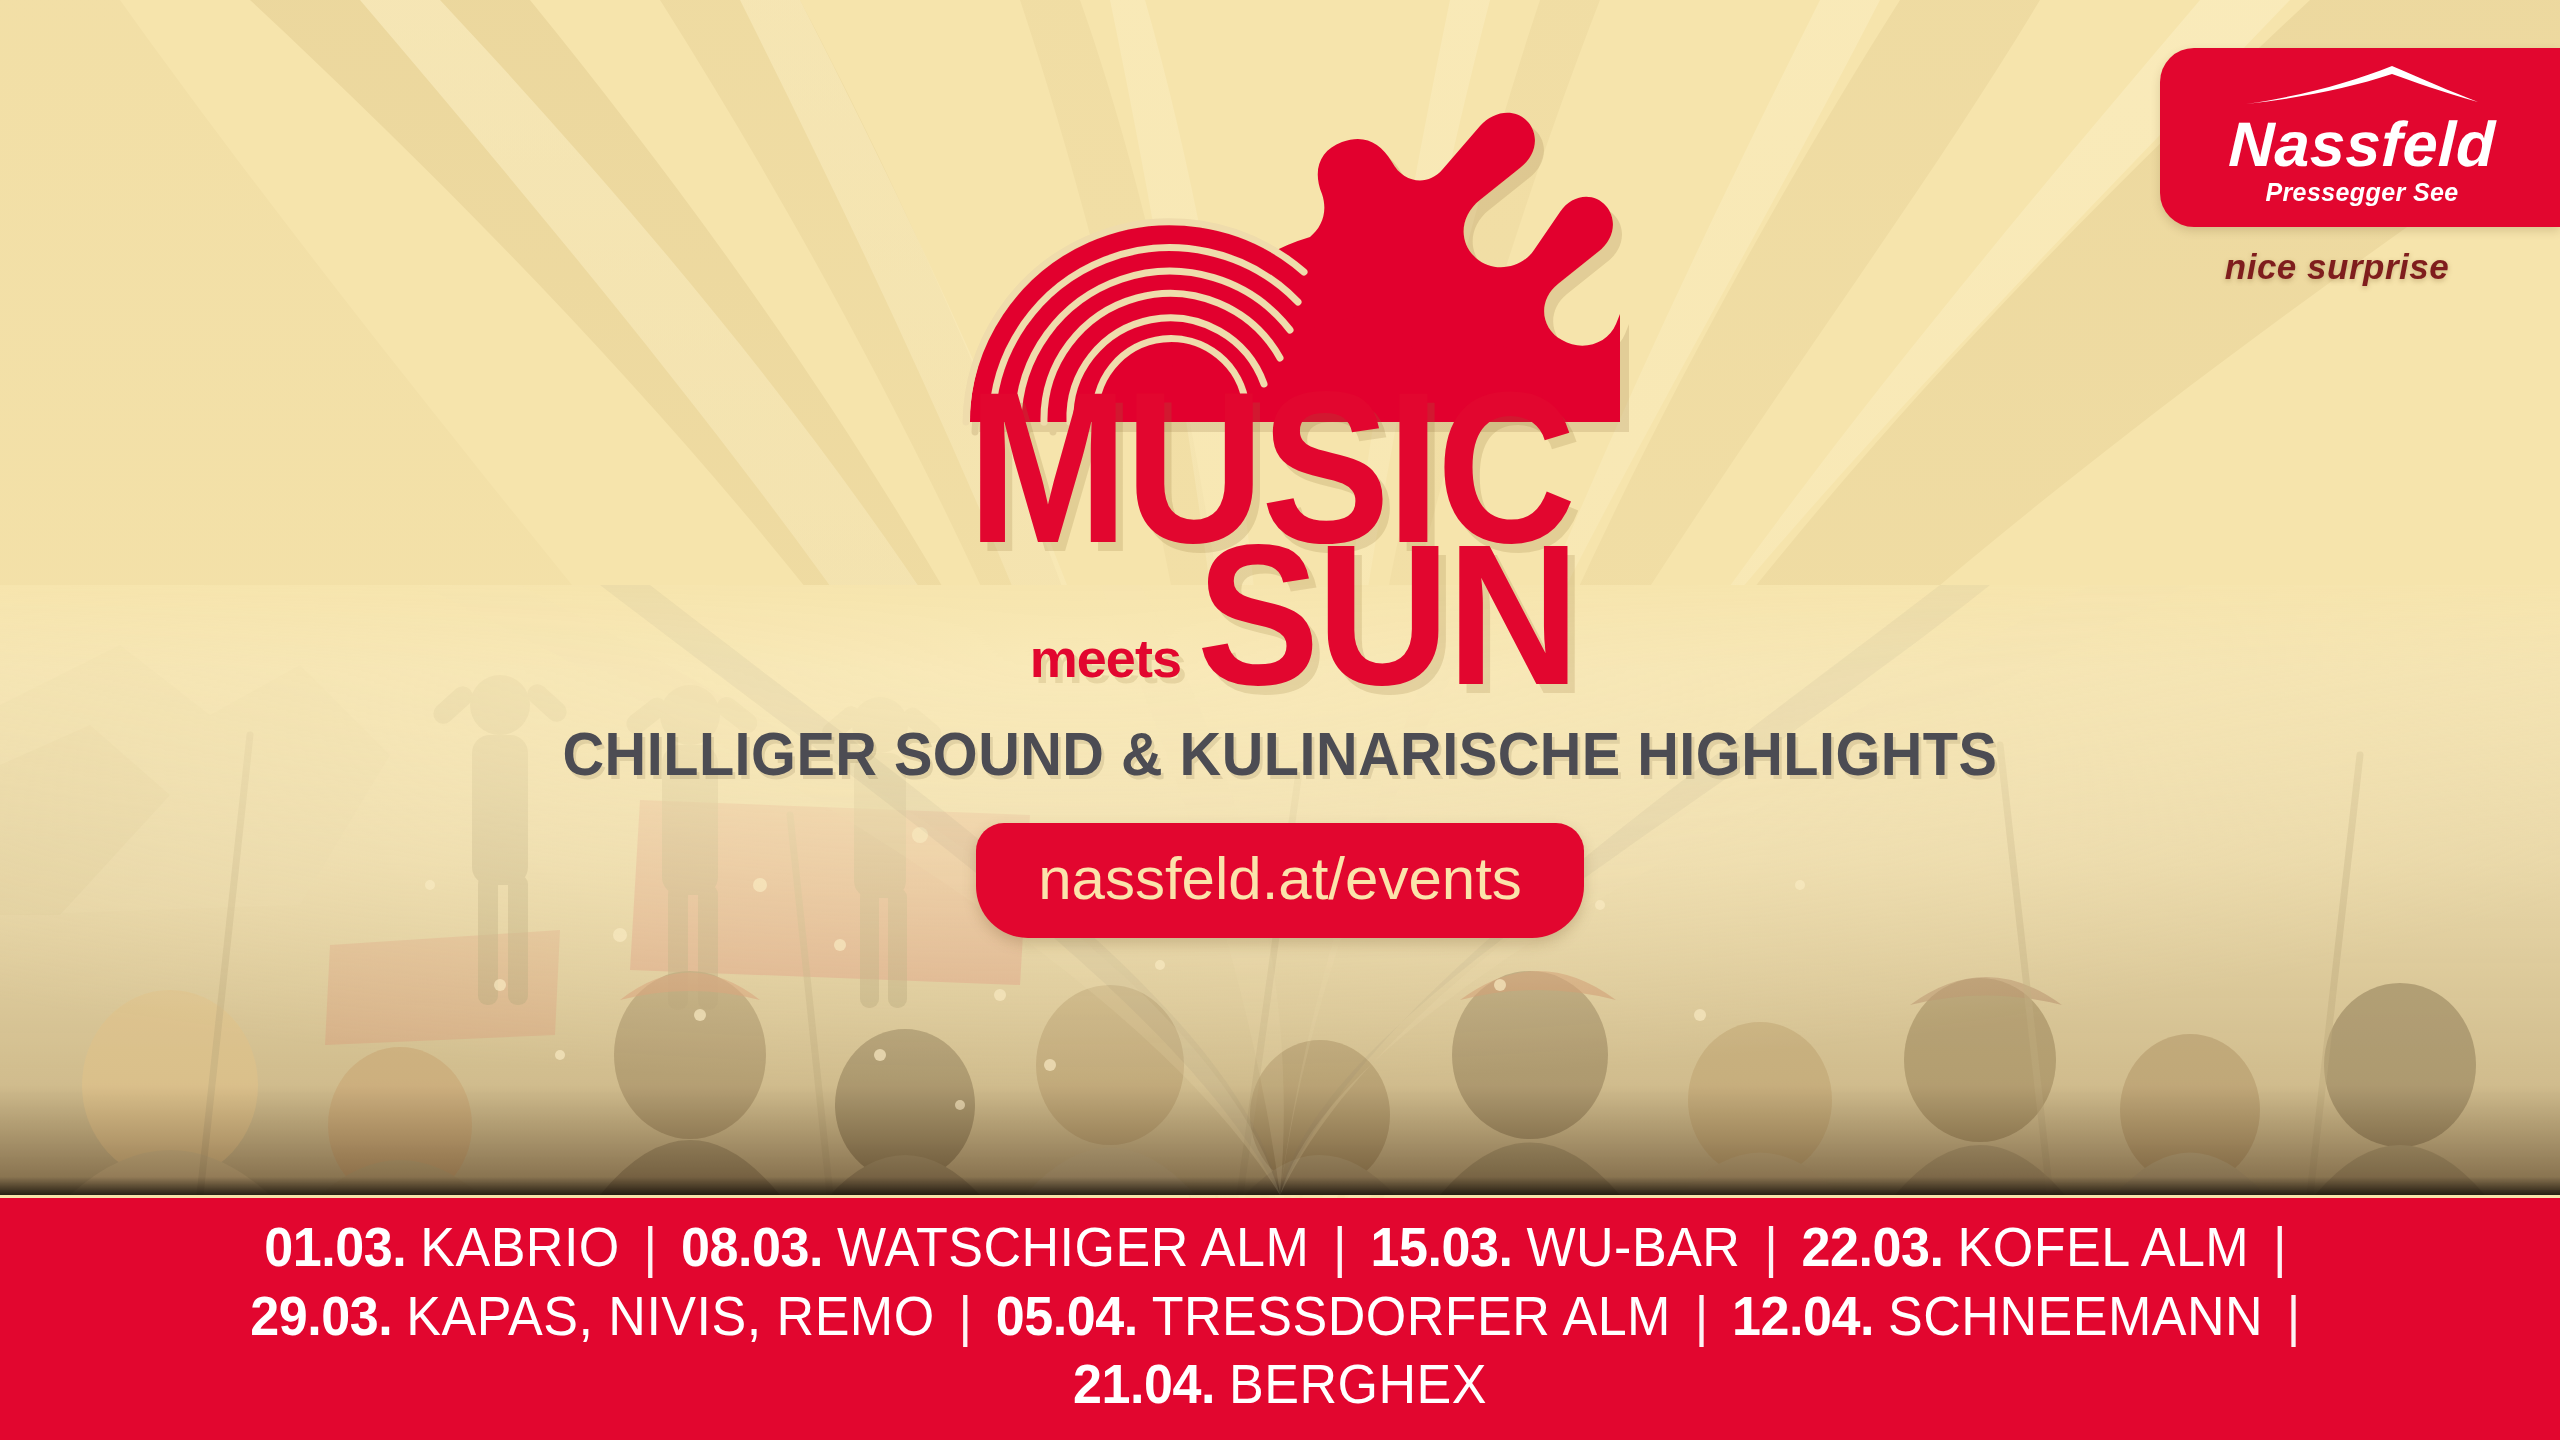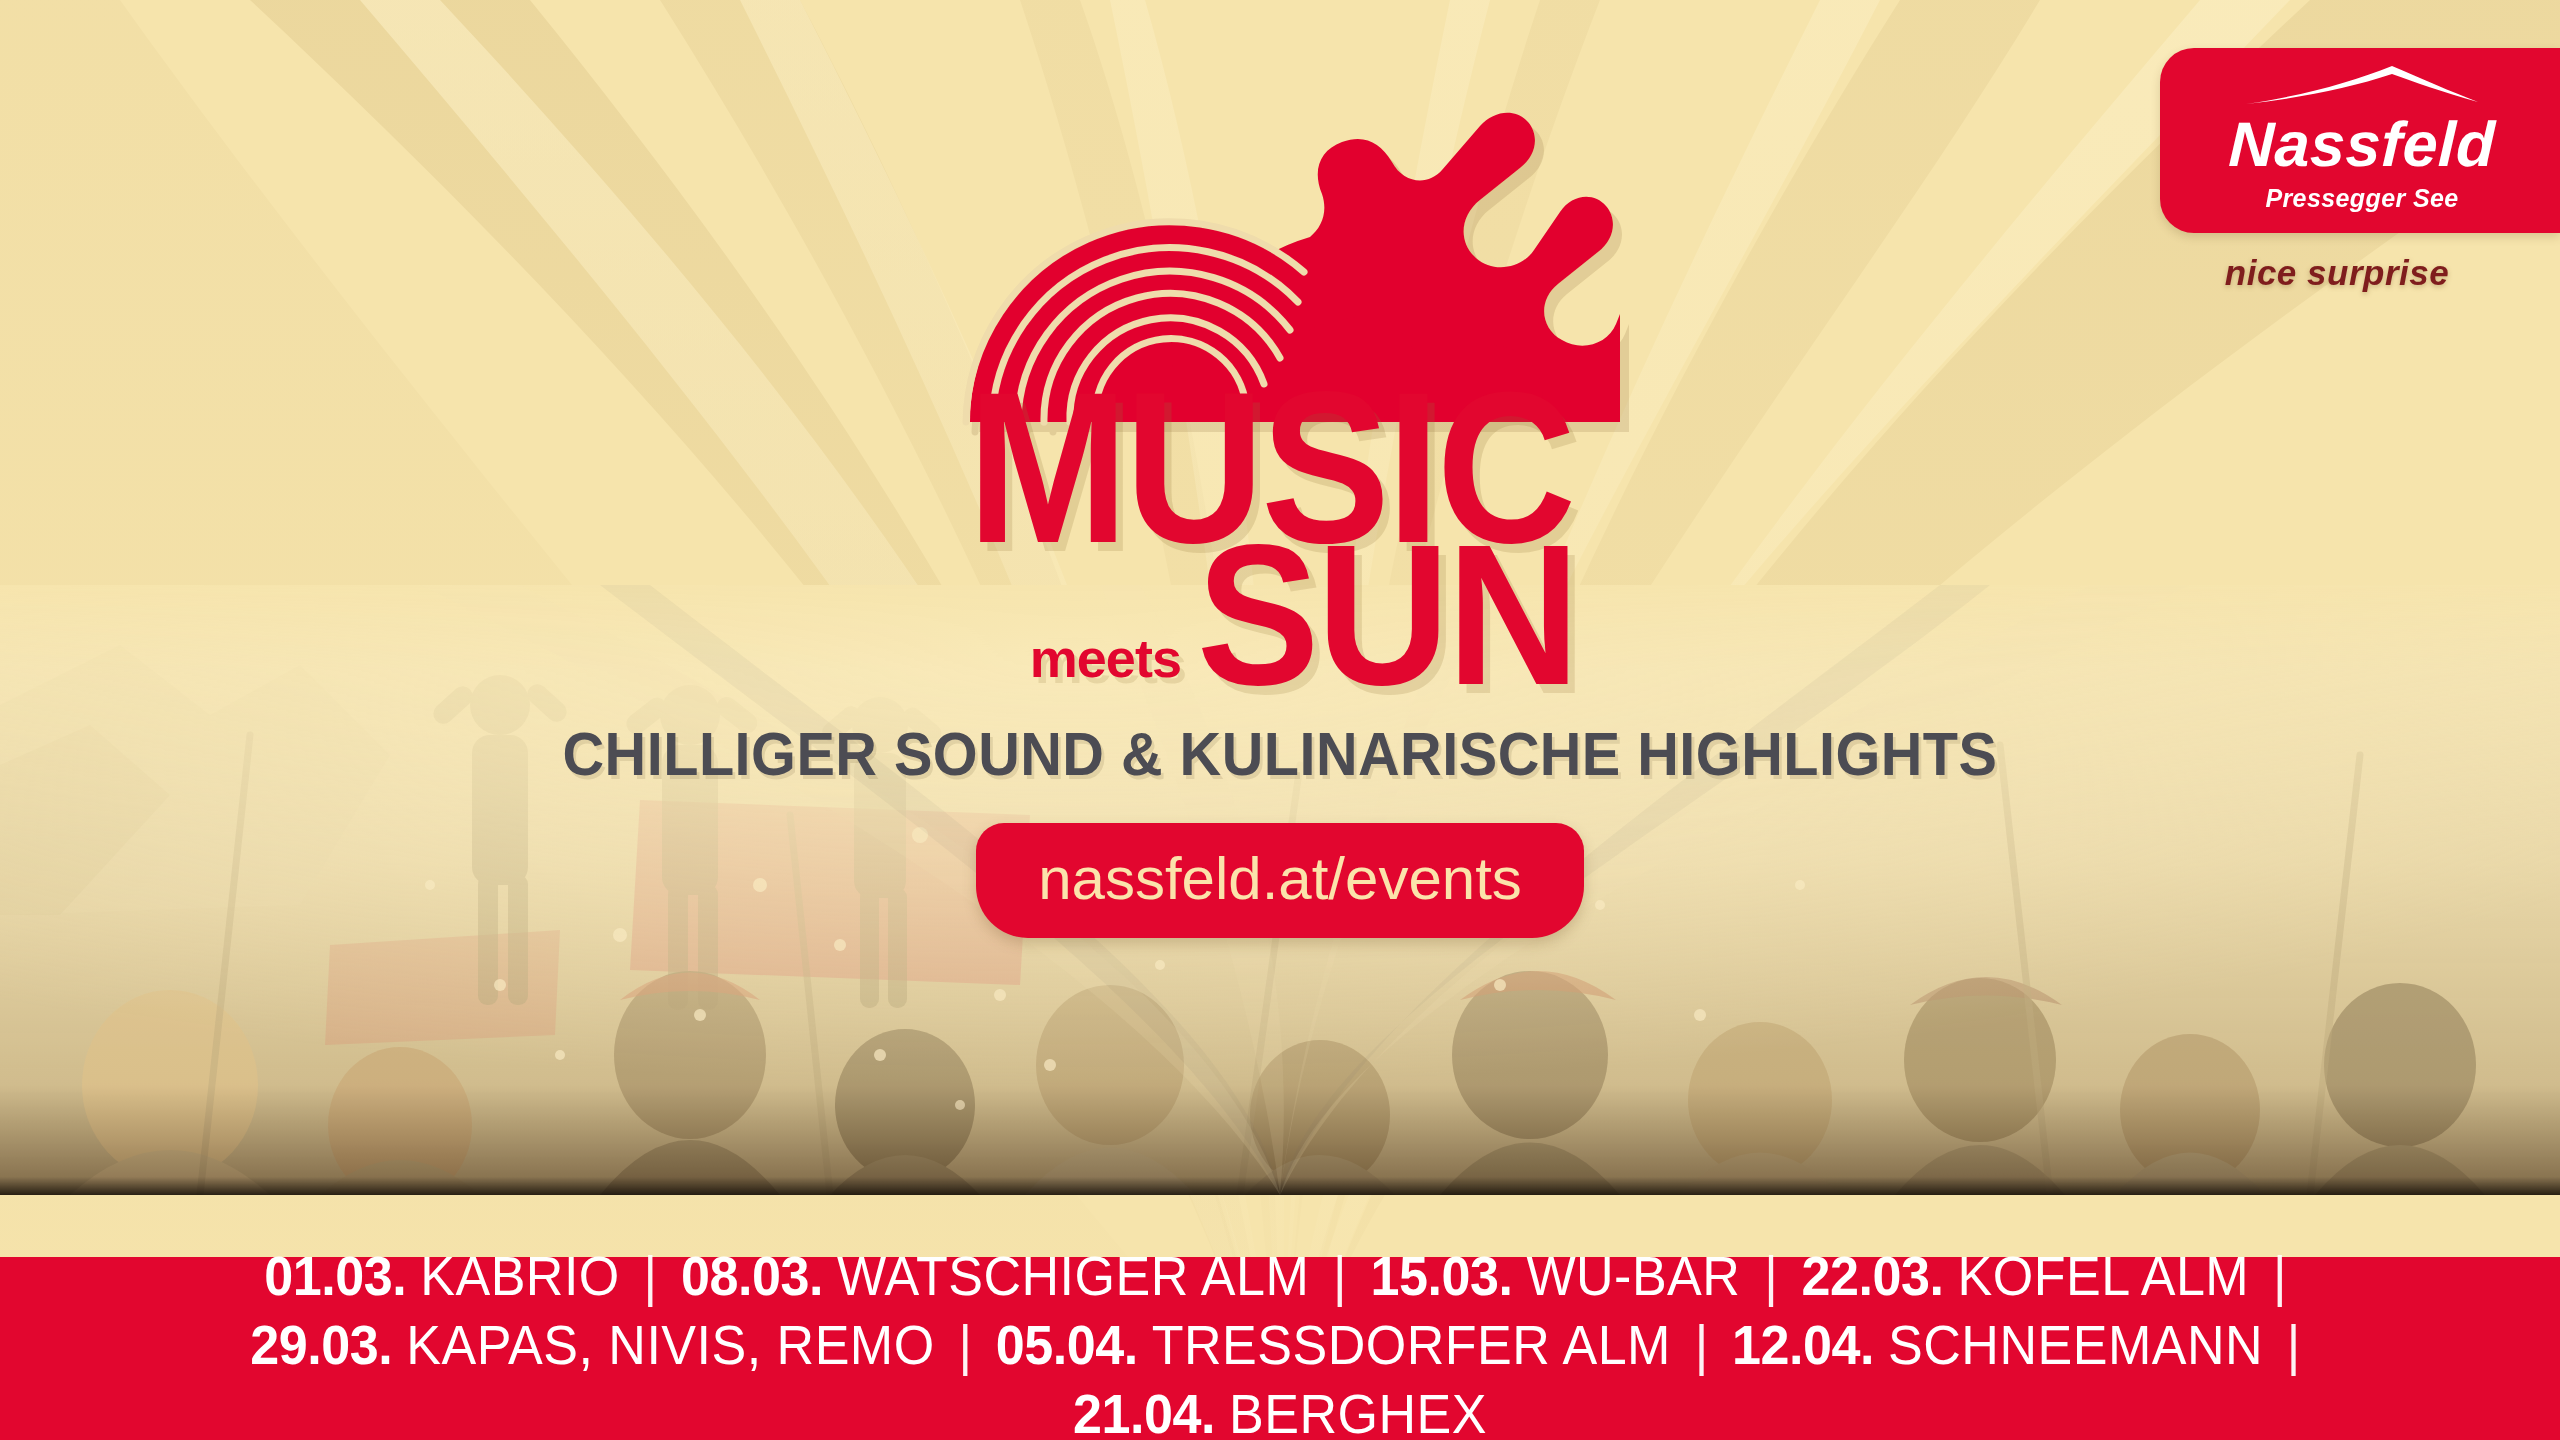--- a/index.html
+++ b/index.html
@@ -125,33 +125,33 @@
     box-shadow:0 4px 10px rgba(90,60,20,0.18);
   }
   .badge .peak { display:block; margin:0 auto 2px; }
   .badge .nass {
     display:block; color:#fff; font-size:63px; font-weight:700;
     font-style:italic; letter-spacing:0.5px; line-height:1.02;
     transform:skewX(-2deg);
   }
   .badge .see {
     display:block; color:#fff; font-size:25px; font-weight:700;
-    font-style:italic; letter-spacing:0.4px; margin-top:8px;
+    font-style:italic; letter-spacing:0.4px; margin-top:2px;
   }
   .brand .nice {
     display:block; text-align:center; color:#7f1d1d;
     font-size:35px; font-weight:700; font-style:italic;
     margin-top:20px; letter-spacing:0.5px;
     padding-right:16px;
     text-shadow:0 2px 5px rgba(120,90,40,0.35);
   }
 
   
   .footer {
-    position:absolute; left:0; right:0; bottom:0; height:183px;
+    position:absolute; left:0; right:0; bottom:0; height:242px;
     background:#e2062f;
     display:flex; align-items:center; justify-content:center;
     padding:4px 150px 10px;
   }
   .dates {
     text-align:center; color:#fff;
     font-size:56px; line-height:1.23;
     transform:scaleX(0.93);
     max-width:2300px;
   }

